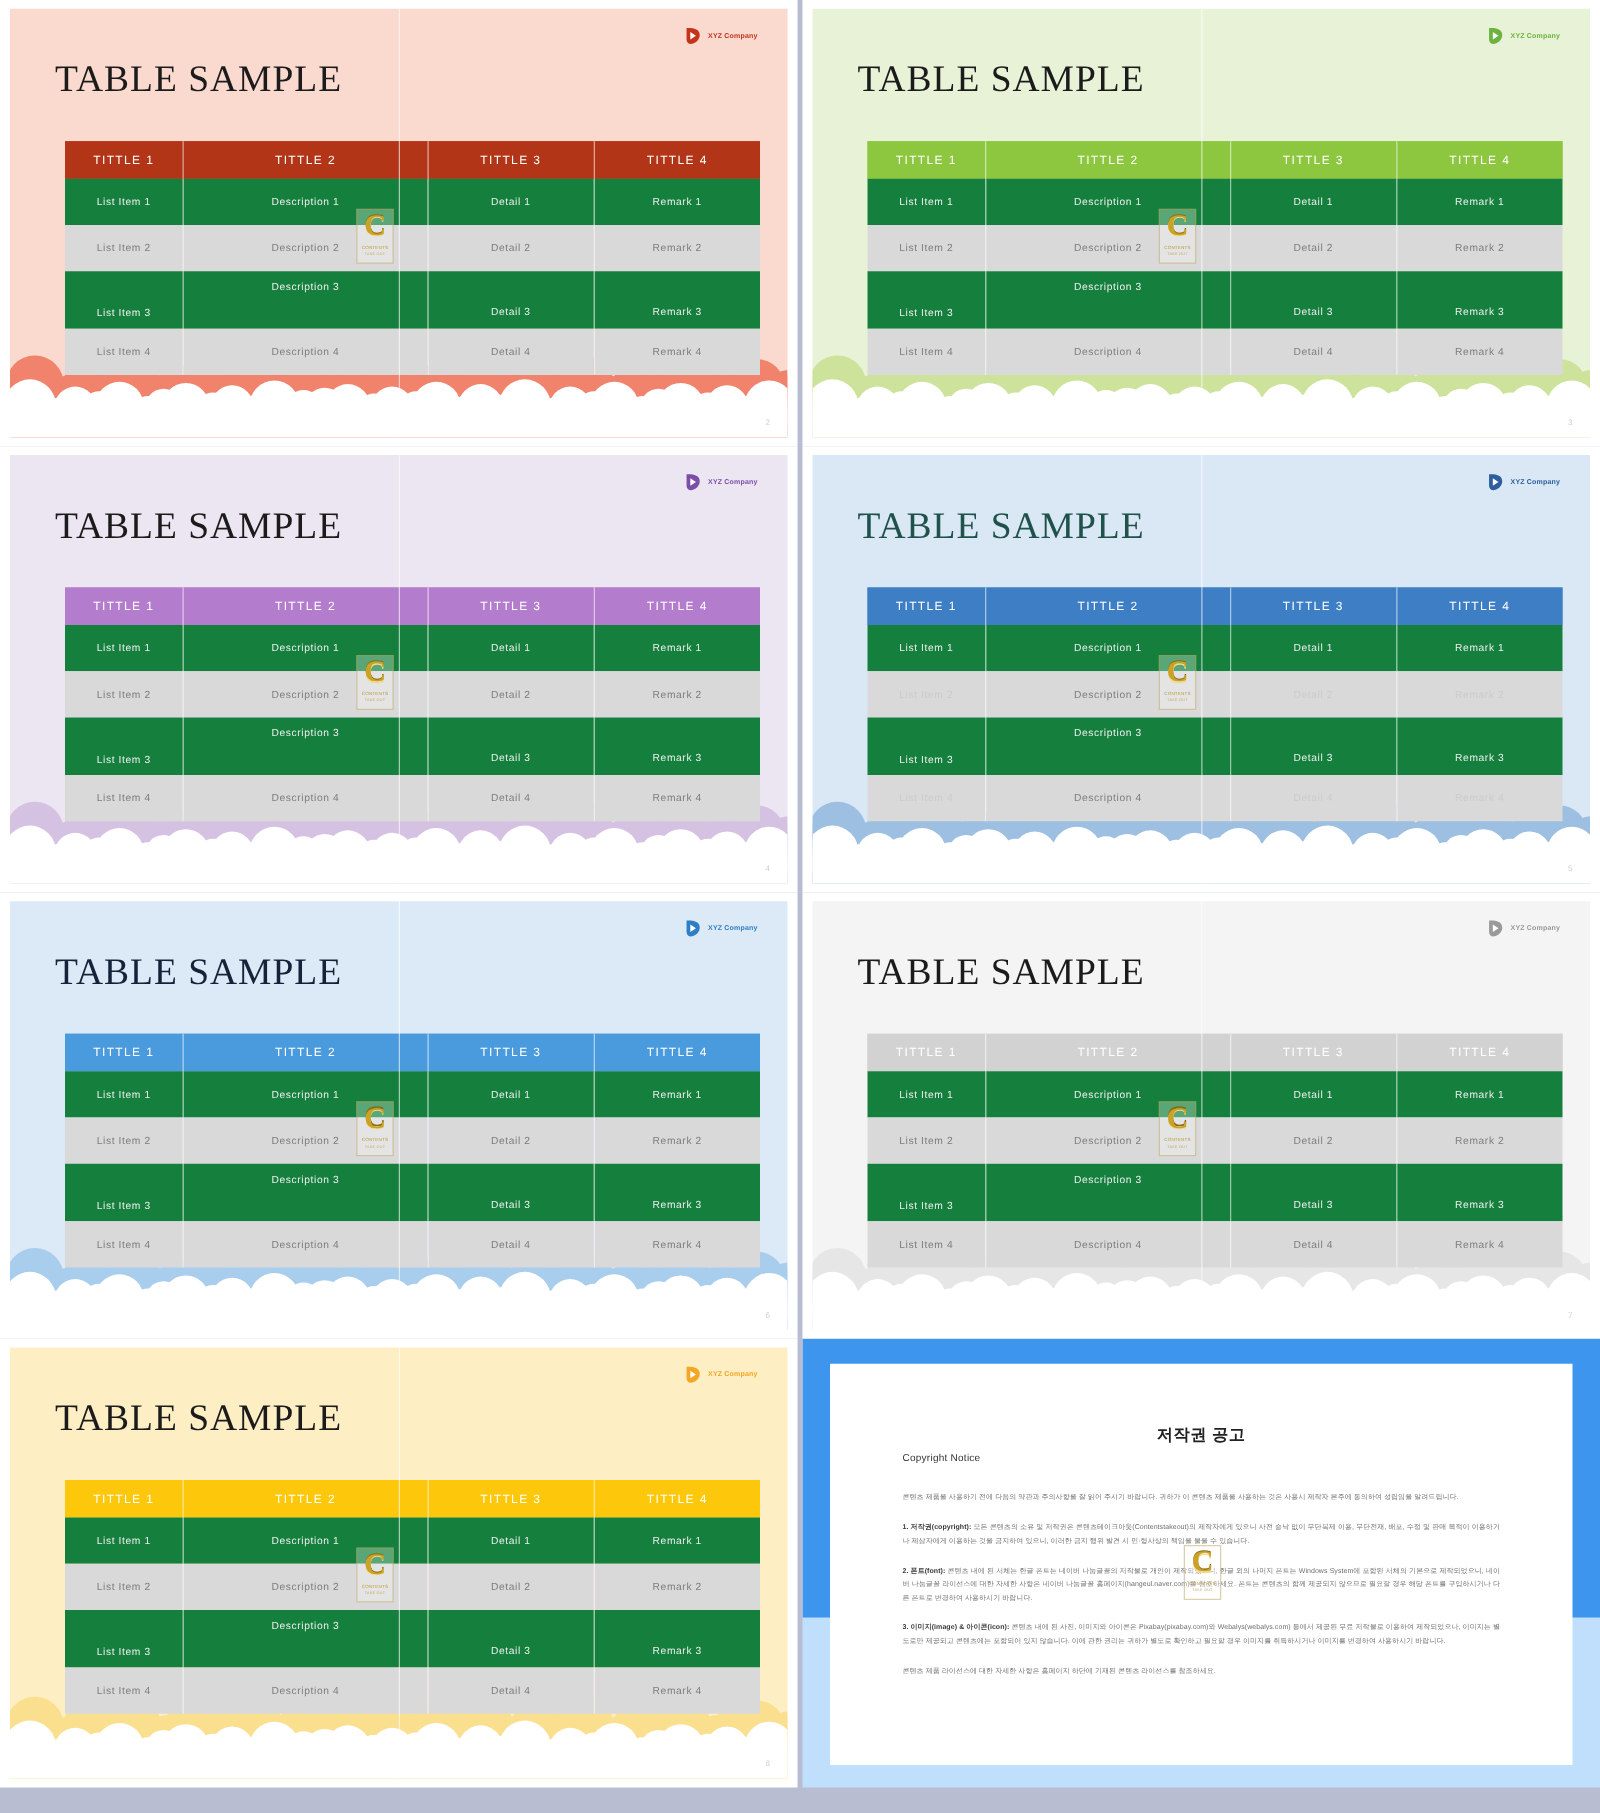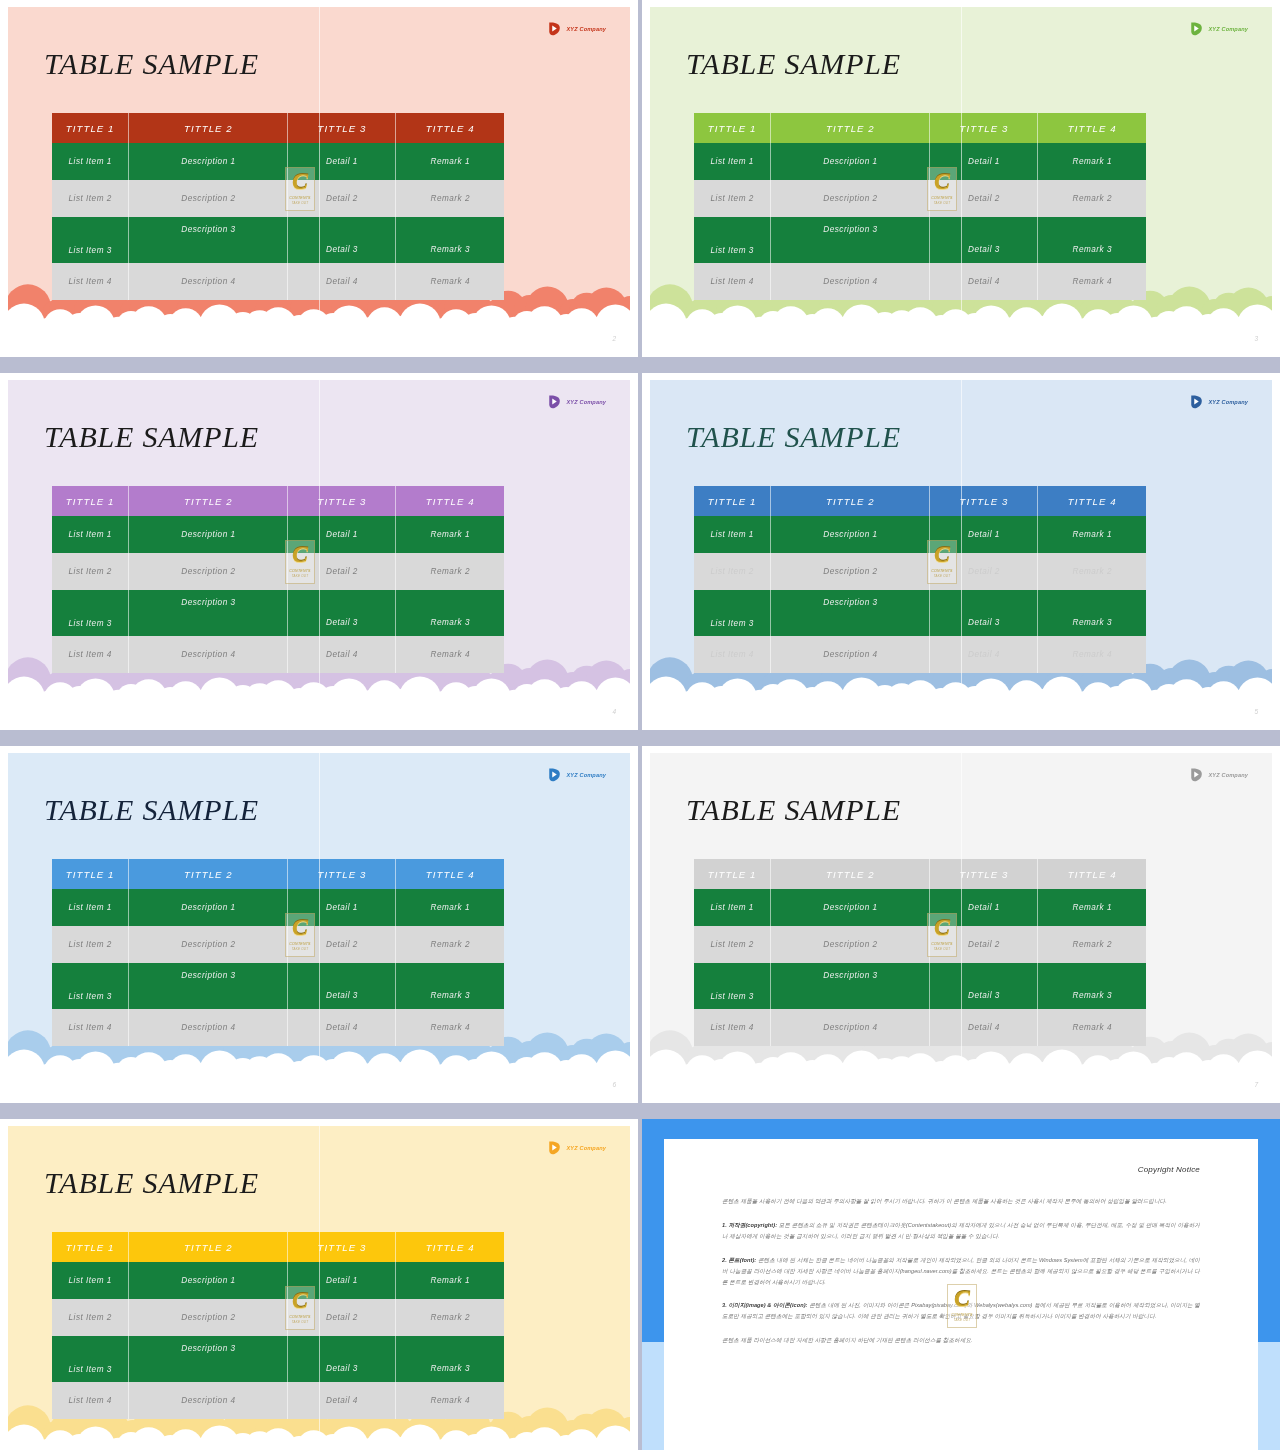--- a/index.html
+++ b/index.html
@@ -6,23 +6,22 @@
   body{
     width:1280px;height:1450px;
     font-family:"Liberation Sans", sans-serif;
     -webkit-font-smoothing:antialiased;
   }
   .deck{
     width:1280px;height:1450px;
     display:grid;
     grid-template-columns:638px 638px;
     grid-template-rows:357px 357px 357px 359px;
-    gap:16px 4px;
+    gap:0 4px;
     box-sizing:border-box;
-    font-style:italic;
   }
   .slide{
     position:relative;
     overflow:hidden;
     box-sizing:border-box;
     background:#fff;
   }
   .slide-inner{
     position:absolute;
     left:8px;right:8px;top:7px;bottom:7px;
@@ -57,21 +56,21 @@
     font-size:30px;
     letter-spacing:.8px;
     color:#1b1b1b;
     white-space:nowrap;
   }
 
   
   .tbl{
     position:absolute;
     left:44px;top:106px;
-    width:452px;
+    width:556px;
     border-collapse:collapse;
     table-layout:fixed;
     z-index:3;
   }
   .tbl col.c1{width:17.0%}
   .tbl col.c2{width:35.2%}
   .tbl col.c3{width:23.9%}
   .tbl col.c4{width:23.9%}
   .tbl th{
     height:30px;
@@ -186,21 +185,21 @@
   }
   .cr-h1{
     text-align:center;
     font-size:13px;
     font-weight:bold;
     color:#222;
     letter-spacing:.4px;
     margin:22px 0 5px;
   }
   .cr-h2{
-    text-align:right;
+    text-align:left;
     font-size:8px;
     color:#333;
     margin:0 0 22px;
     letter-spacing:.2px;
   }
   .cr-p{
     font-size:5.6px;
     line-height:1.95;
     color:#6f6f6f;
     margin:0 0 13px;
@@ -1233,20 +1232,21 @@
             <rect x="-40" y="62" width="760" height="120" fill="#ffffff"></rect>
           </svg>
         </div>
         <div class="pagenum">8</div>
       </div>
     </div>
 
   <div class="slide cr">
     <div class="cr-top"></div>
     <div class="cr-card">
+      <div class="cr-h1">저작권 공고</div>
       <div class="cr-h2">Copyright Notice</div>
       <div id="cr-body">
           <div class="cr-p">콘텐츠 제품을 사용하기 전에 다음의 약관과 주의사항을 잘 읽어 주시기 바랍니다. 귀하가 이 콘텐츠 제품을 사용하는 것은 사용시 제작자 본주에 동의하여 성립임을 알려드립니다.</div>
           <div class="cr-p"><b>1. 저작권(copyright):</b> 모든 콘텐츠의 소유 및 저작권은 콘텐츠테이크아웃(Contentstakeout)의 제작자에게 있으니 사전 승낙 없이 무단복제 이용, 무단전재, 배포, 수정 및 판매 목적이 이용하거나 제삼자에게 이용하는 것을 금지하여 있으니, 이러한 금지 행위 발견 시 민·형사상의 책임을 물을 수 있습니다.</div>
           <div class="cr-p"><b>2. 폰트(font):</b> 콘텐츠 내에 된 서체는 한글 폰트는 네이버 나눔글꼴의 저작물로 개인이 제작되었으니, 한글 외의 나머지 폰트는 Windows System에 포함된 서체의 기본으로 제작되었으니, 네이버 나눔글꼴 라이선스에 대한 자세한 사항은 네이버 나눔글꼴 홈페이지(hangeul.naver.com)를 참조하세요. 폰트는 콘텐츠의 함께 제공되지 않으므로 필요할 경우 해당 폰트를 구입하시거나 다른 폰트로 변경하여 사용하시기 바랍니다.</div>
           <div class="cr-p"><b>3. 이미지(image) &amp; 아이콘(icon):</b> 콘텐츠 내에 된 사진, 이미지와 아이콘은 Pixabay(pixabay.com)와 Webalys(webalys.com) 등에서 제공된 무료 저작물로 이용하여 제작되었으나, 이미지는 별도로만 제공되고 콘텐츠에는 포함되어 있지 않습니다. 이에 관한 권리는 귀하가 별도로 확인하고 필요할 경우 이미지를 취득하시거나 이미지를 변경하여 사용하시기 바랍니다.</div>
           <div class="cr-p">콘텐츠 제품 라이선스에 대한 자세한 사항은 홈페이지 하단에 기재된 콘텐츠 라이선스를 참조하세요.</div>
         </div>
     </div>
     <div class="watermark">

